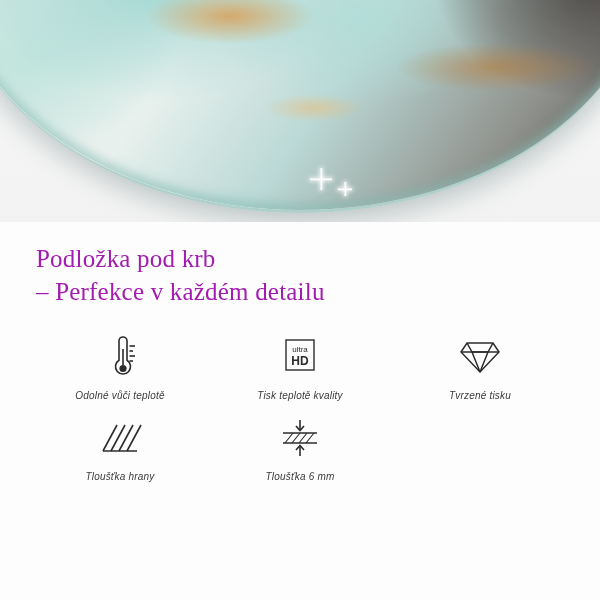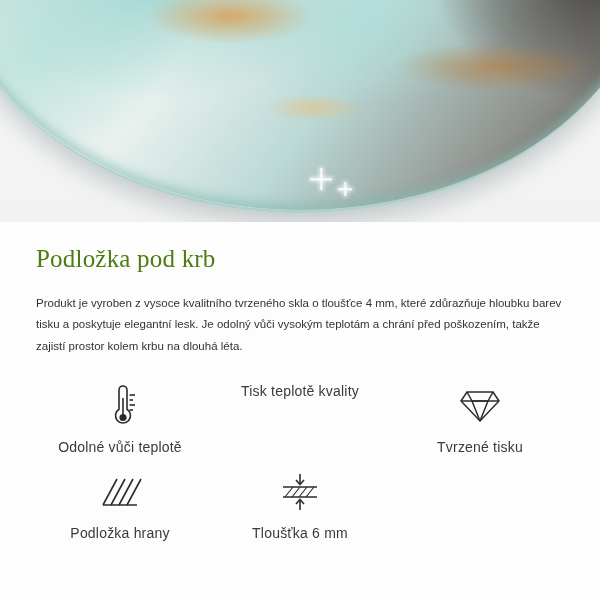--- a/index.html
+++ b/index.html
@@ -108,21 +108,21 @@
   .sparkle.s2::after { height: 14px; }
 
   
   .content {
     padding: 20px 36px 0 36px;
   }
   .headline {
     font-family: "Liberation Serif", serif;
     font-size: 25px;
     line-height: 1.32;
-    color: #4d7c0f;
+    color: #a21caf;
     font-weight: 400;
     margin: 0 0 18px 0;
     letter-spacing: 0.2px;
   }
   .headline .line2 {
     display: block;
   }
   .body-text {
     font-family: "Liberation Sans", sans-serif;
     font-size: 11.5px;
@@ -147,24 +147,25 @@
     justify-content: flex-start;
   }
   .feature-icon {
     height: 46px;
     display: flex;
     align-items: center;
     justify-content: center;
     margin-bottom: 10px;
   }
   .feature-label {
-    font-size: 14px;
+    font-size: 10px;
     color: #3a3a3a;
     letter-spacing: 0.2px;
     text-align: right;
+    font-style: italic;
   }
   svg { display: block; }
 </style>
 </head>
 <body>
 
 <div class="page">
 
   <div class="hero">
     <div class="hero-bg"></div>
@@ -173,42 +174,49 @@
       <div class="disc-sheen"></div>
       <div class="disc-rim"></div>
     </div>
     <span class="sparkle s1"></span>
     <span class="sparkle s2"></span>
   </div>
 
   <div class="content">
     <h1 class="headline">
       <span>Podložka pod krb</span>
+      <span class="line2">– Perfekce v každém detailu</span>
     </h1>
-    <p class="body-text">Produkt je vyroben z vysoce kvalitního tvrzeného skla o tloušťce 4 mm, které zdůrazňuje hloubku barev tisku a poskytuje elegantní lesk. Je odolný vůči vysokým teplotám a chrání před poškozením, takže zajistí prostor kolem krbu na dlouhá léta.</p>
   </div>
 
   <div class="features">
 
     <div class="feature">
       <div class="feature-icon">
         <svg width="40" height="44" viewBox="0 0 40 44" fill="none" stroke="#2b2b2b" stroke-width="1.6">
           <path d="M19 6a4 4 0 0 1 8 0v19.2a7.5 7.5 0 1 1-8 0V6z"></path>
           <line x1="23" y1="14" x2="23" y2="30"></line>
           <circle cx="23" cy="33.5" r="3.6" fill="#2b2b2b" stroke="none"></circle>
           <line x1="29.5" y1="11" x2="35" y2="11"></line>
           <line x1="29.5" y1="16" x2="33" y2="16"></line>
           <line x1="29.5" y1="21" x2="35" y2="21"></line>
           <line x1="29.5" y1="26" x2="33" y2="26"></line>
         </svg>
       </div>
       <div class="feature-label">Odolné vůči teplotě</div>
     </div>
 
     <div class="feature">
+      <div class="feature-icon">
+        <svg width="44" height="42" viewBox="0 0 44 42">
+          <rect x="8" y="4" width="28" height="30" fill="none" stroke="#2b2b2b" stroke-width="1.4"></rect>
+          <text x="22" y="16" text-anchor="middle" font-family="Liberation Sans, sans-serif" font-size="8" fill="#2b2b2b">ultra</text>
+          <text x="22" y="29" text-anchor="middle" font-family="Liberation Sans, sans-serif" font-size="12" font-weight="bold" fill="#2b2b2b">HD</text>
+        </svg>
+      </div>
       <div class="feature-label">Tisk teplotě kvality</div>
     </div>
 
 
     <div class="feature">
       <div class="feature-icon">
         <svg width="46" height="40" viewBox="0 0 46 40" fill="none" stroke="#2b2b2b" stroke-width="1.5">
           <path d="M10 6 H36 L42 15 L23 35 L4 15 Z"></path>
           <path d="M4 15 H42"></path>
           <path d="M10 6 L15 15 L23 35"></path>
@@ -222,21 +230,21 @@
     <div class="feature">
       <div class="feature-icon">
         <svg width="46" height="38" viewBox="0 0 46 38" fill="none" stroke="#2b2b2b" stroke-width="1.6">
           <path d="M6 32 L20 6"></path>
           <path d="M14 32 L28 6"></path>
           <path d="M22 32 L36 6"></path>
           <path d="M30 32 L44 6"></path>
           <path d="M6 32 H40"></path>
         </svg>
       </div>
-      <div class="feature-label">Podložka hrany</div>
+      <div class="feature-label">Tloušťka hrany</div>
     </div>
 
     <div class="feature">
       <div class="feature-icon">
         <svg width="46" height="42" viewBox="0 0 46 42" fill="none" stroke="#2b2b2b" stroke-width="1.6">
           <line x1="23" y1="3" x2="23" y2="12"></line>
           <path d="M19 9 L23 13.5 L27 9"></path>
           <line x1="23" y1="39" x2="23" y2="30"></line>
           <path d="M19 33 L23 28.5 L27 33"></path>
           <line x1="6" y1="16" x2="40" y2="16"></line>

